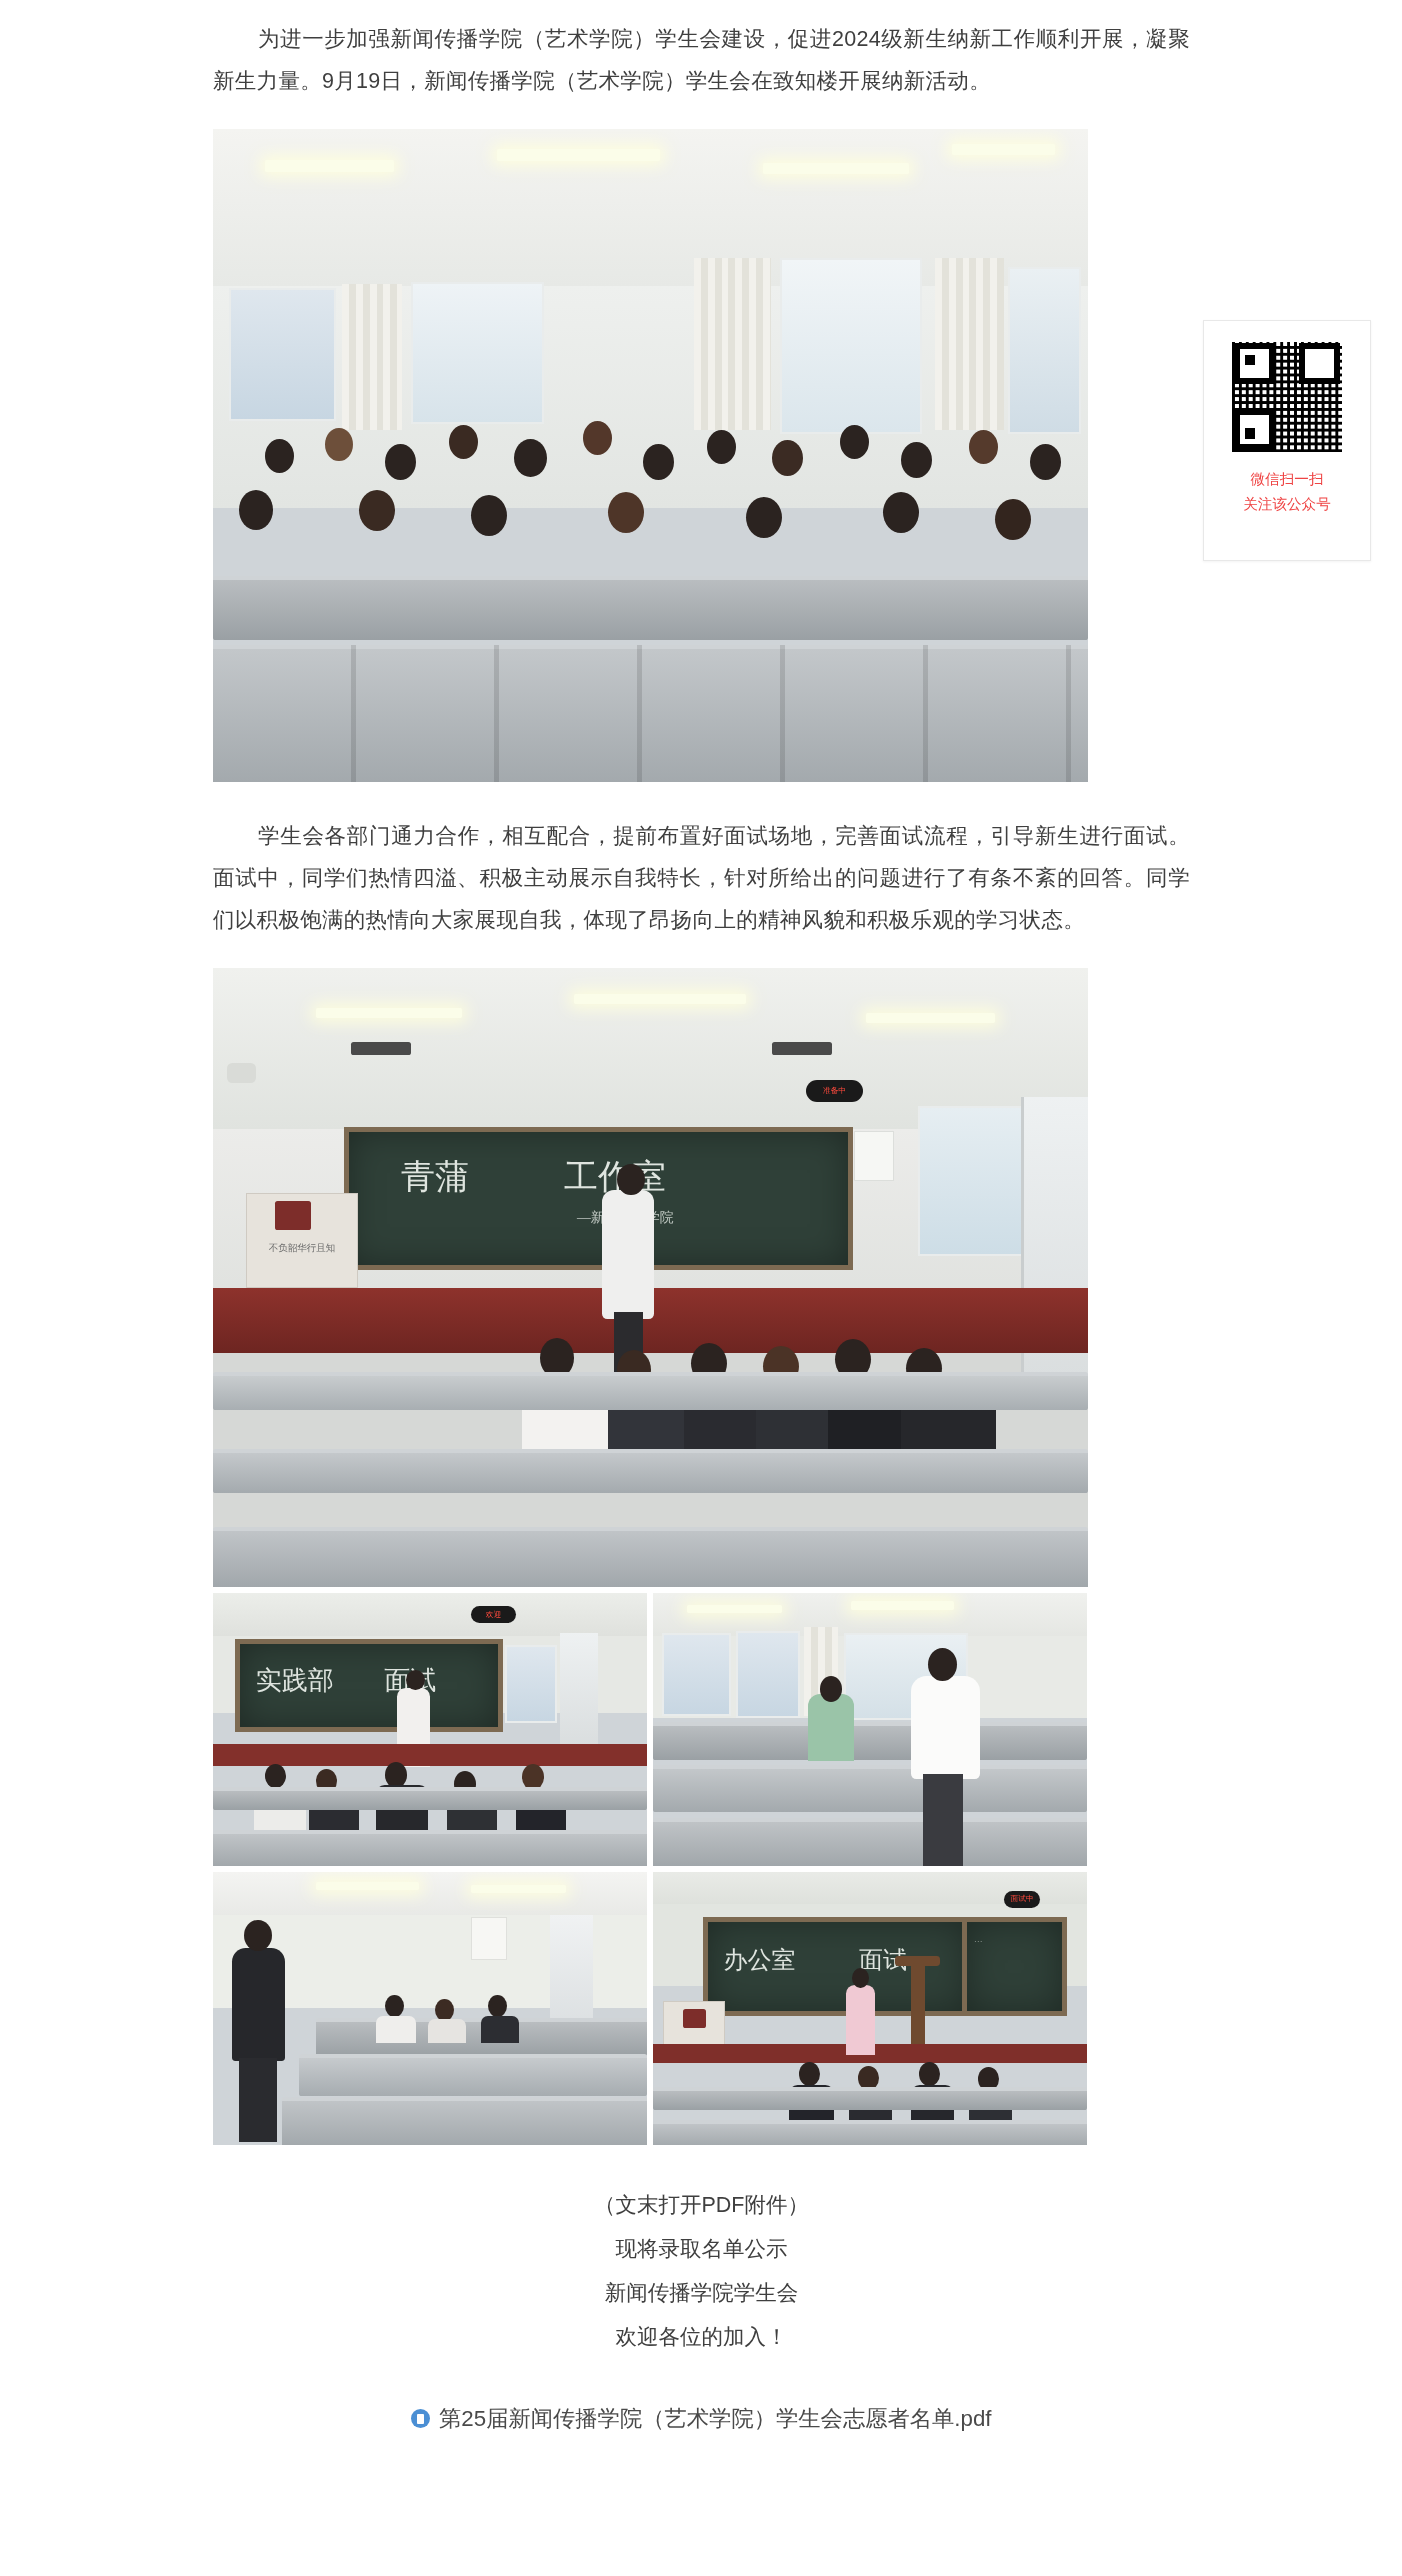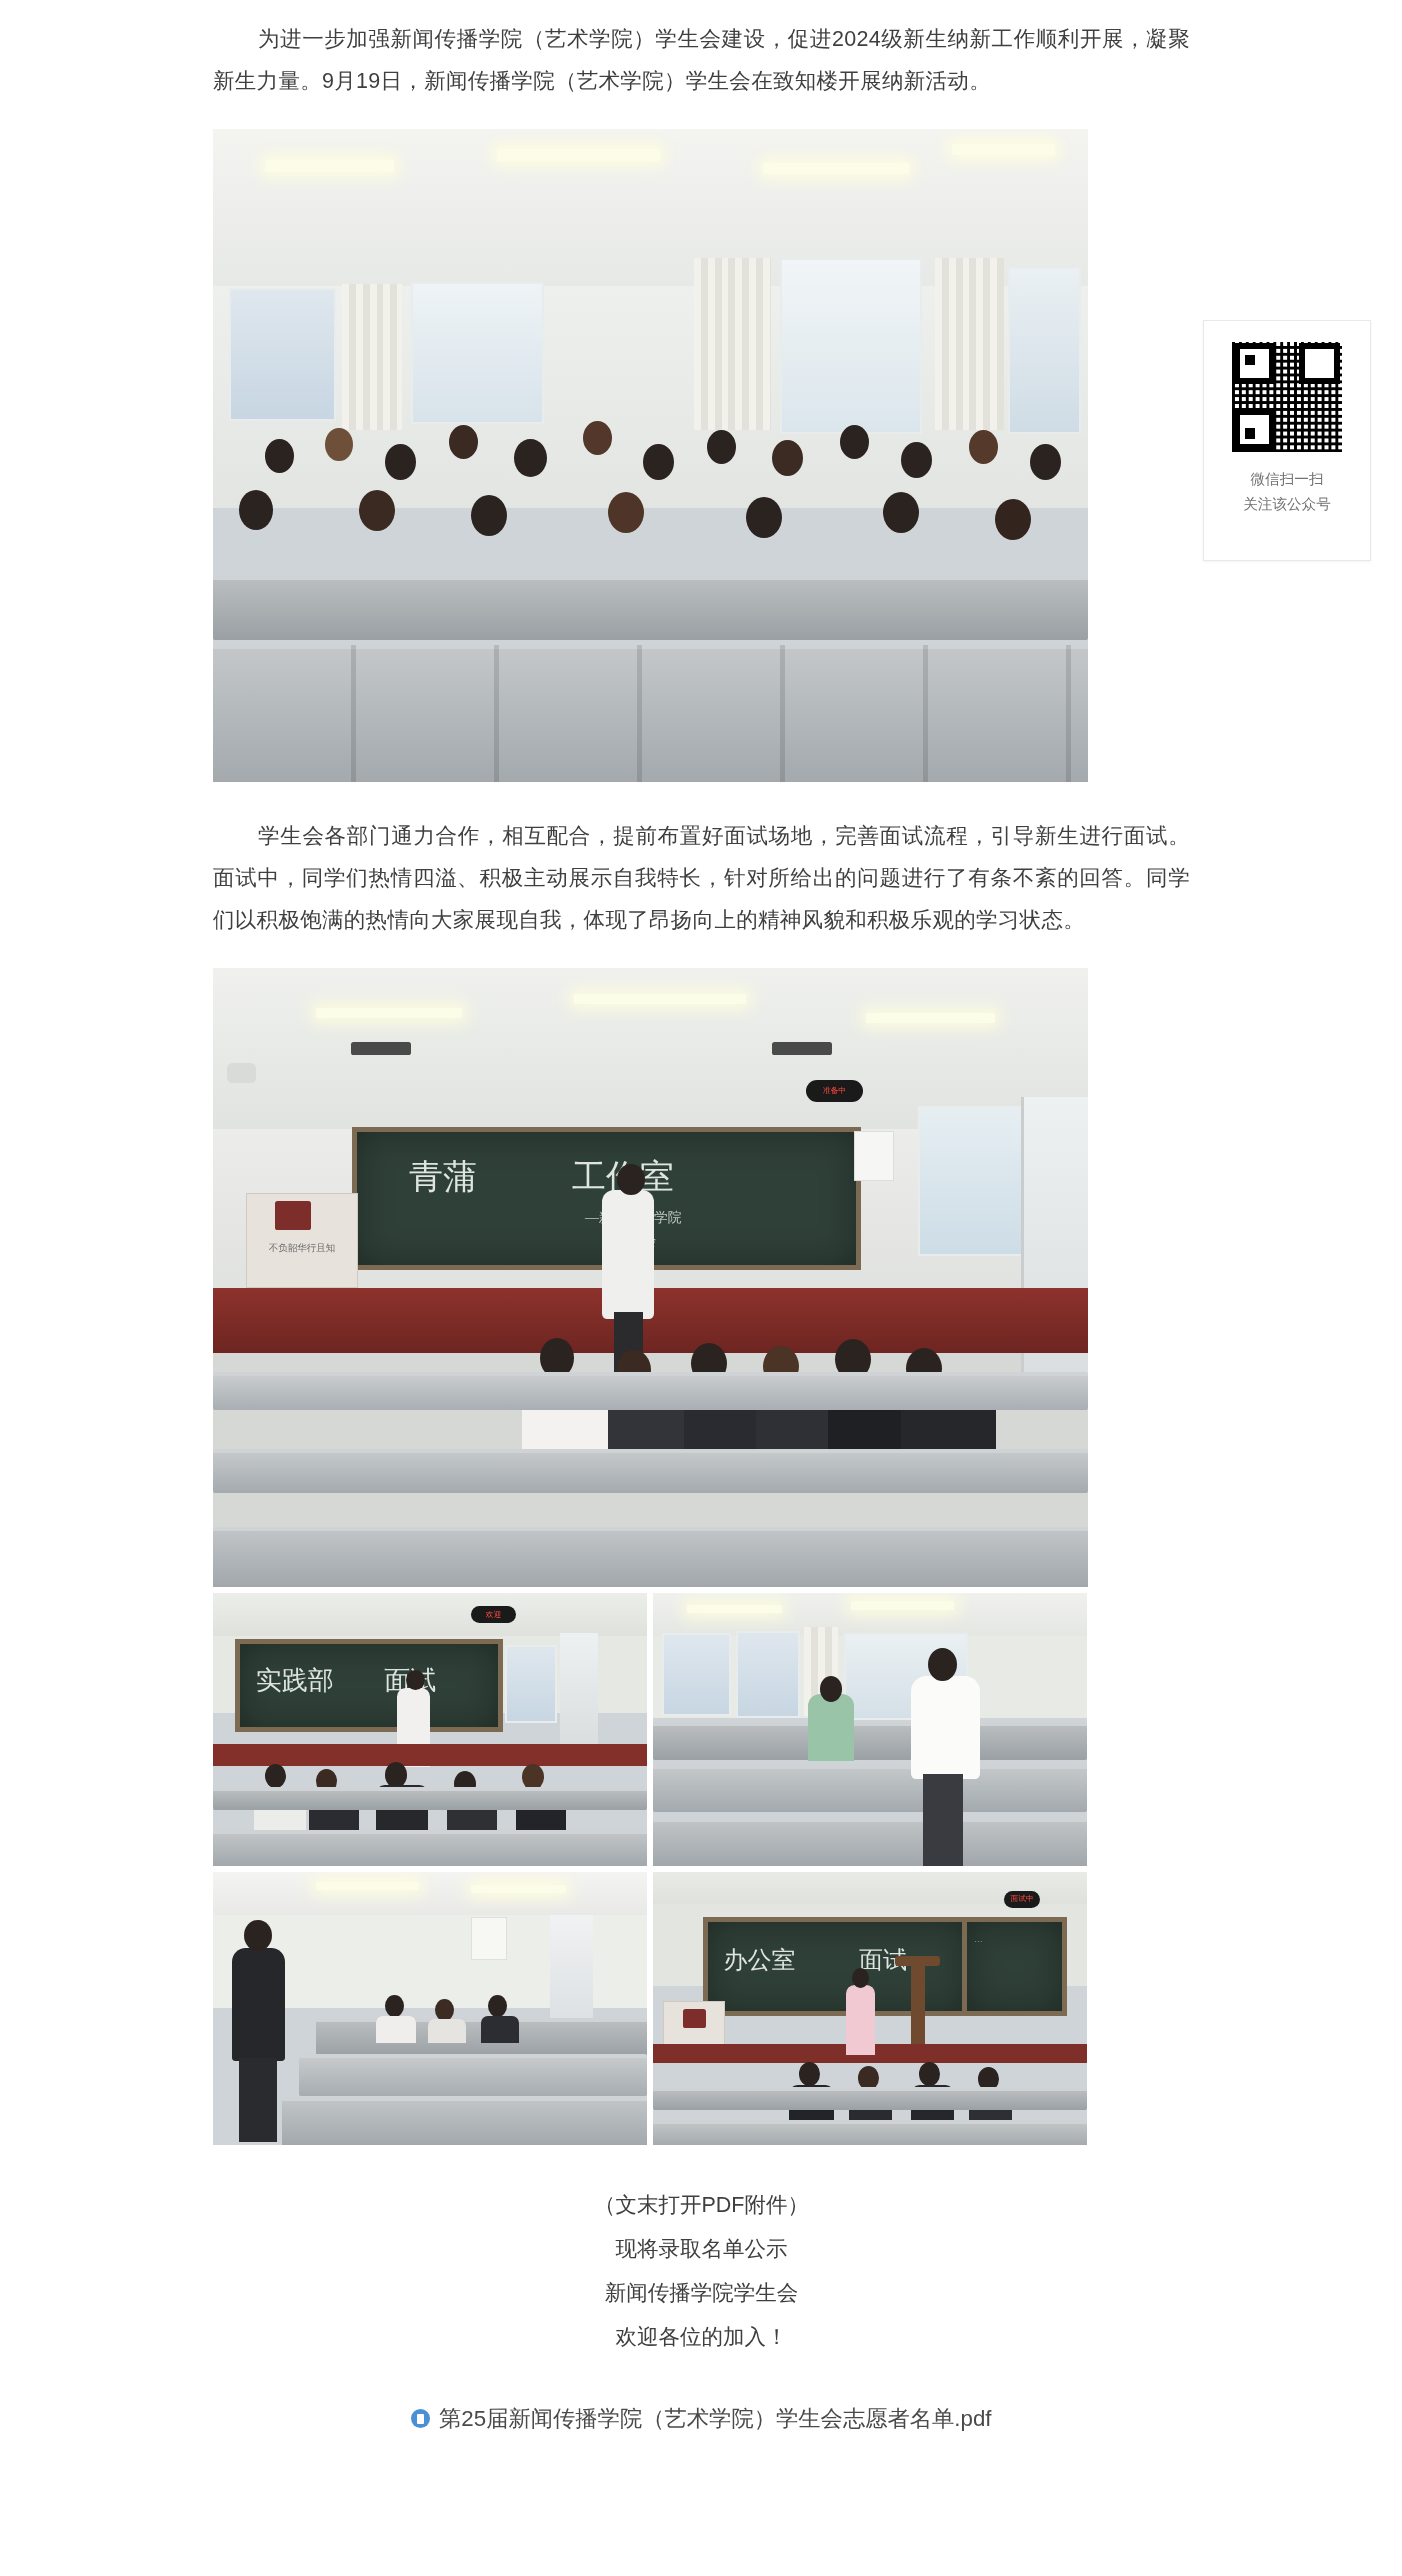--- a/index.html
+++ b/index.html
@@ -77,21 +77,21 @@
     box-shadow: inset 0 0 0 6px #fff;
   }
   .qr-eye-dot {
     position: absolute;
     width: 10.3px; height: 10.3px;
     background: #111;
   }
   .qr-cap {
     margin-top: 15.5px;
     font-size: 14.6px;
-    color: #737373;
+    color: #ef4444;
     line-height: 1.7;
   }
 
   
   .photo {
     position: relative;
     overflow: hidden;
     background: #cfd4d8;
   }
 
@@ -227,21 +227,21 @@
       <div style="position:absolute;left:138px;top:74px;width:60px;height:13.8px;background:#4a4a4a;border-radius:2.6px;"></div>
       <div style="position:absolute;left:559px;top:74px;width:60px;height:13.8px;background:#4a4a4a;border-radius:2.6px;"></div>
       <div style="position:absolute;left:13.8px;top:95px;width:29px;height:20.6px;background:#d9dbd7;border-radius:5.2px;"></div>
 
       <div class="wall" style="top:26%;height:30%;background:linear-gradient(#ececea,#dfe1de);"></div>
       <div class="window" style="left:705px;top:138px;width:103px;height:146px;background:linear-gradient(#e6eef2,#cdddE6);"></div>
       <div style="position:absolute;left:808px;top:129px;width:67px;height:309px;background:linear-gradient(#eef1f2,#d8dcdd);border-left:3.4px solid #c9cdce;"></div>
 
       <div class="ledsign" style="left:593px;top:112px;width:57px;height:22.3px;">准备中</div>
 
-      <div class="board" style="left:139px;top:159px;width:499px;height:133px;">
+      <div class="board" style="left:131px;top:159px;width:499px;height:133px;">
         <div class="chalk" style="left:52px;top:22.3px;font-size:34px;">青蒲</div>
         <div class="chalk" style="left:215px;top:22.3px;font-size:34px;">工作室</div>
         <div class="chalk" style="left:228px;top:77px;font-size:13.8px;opacity:.75;">—新闻传播学院</div>
         <div class="chalk" style="left:258px;top:100px;font-size:13.8px;opacity:.75;">学生会</div>
       </div>
       <div style="position:absolute;left:641px;top:163px;width:38px;height:48px;background:#f6f7f4;border:1.7px solid #dcdedb;"></div>
 
       <div class="podium" style="left:33px;top:225px;width:110px;height:93px;">
         <div style="position:absolute;left:27.5px;top:6.9px;width:36px;height:29px;background:#7d2d2a;border-radius:2.6px;"></div>
         <div style="position:absolute;left:6.9px;top:48px;right:6.9px;font-size:9.5px;color:#6c6c6c;text-align:center;">不负韶华行且知</div>

